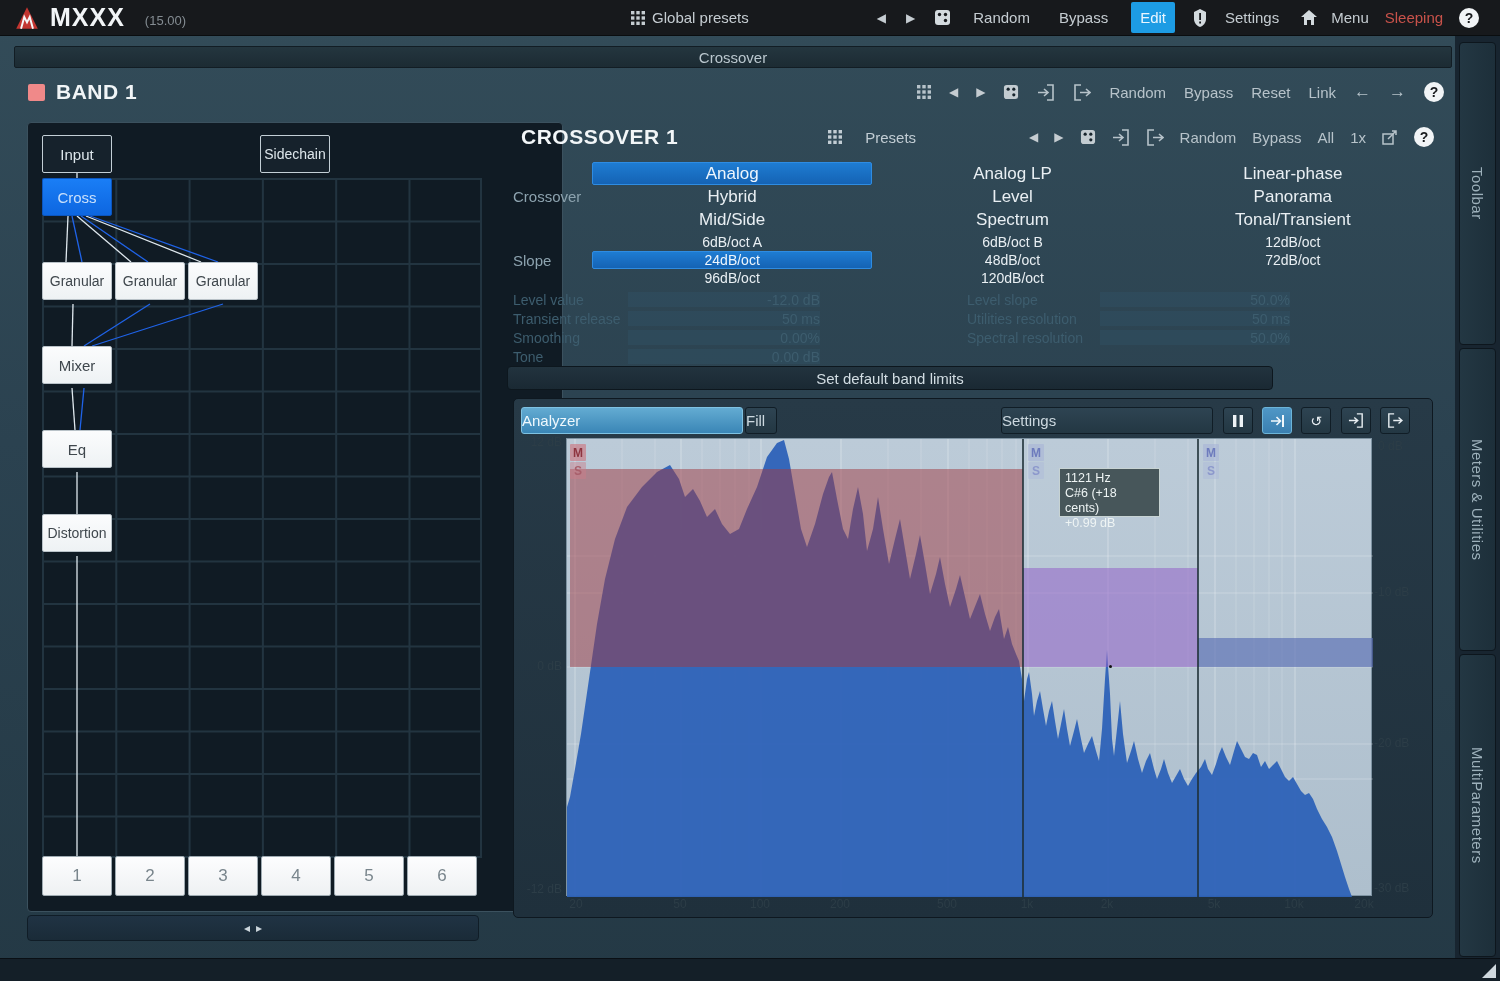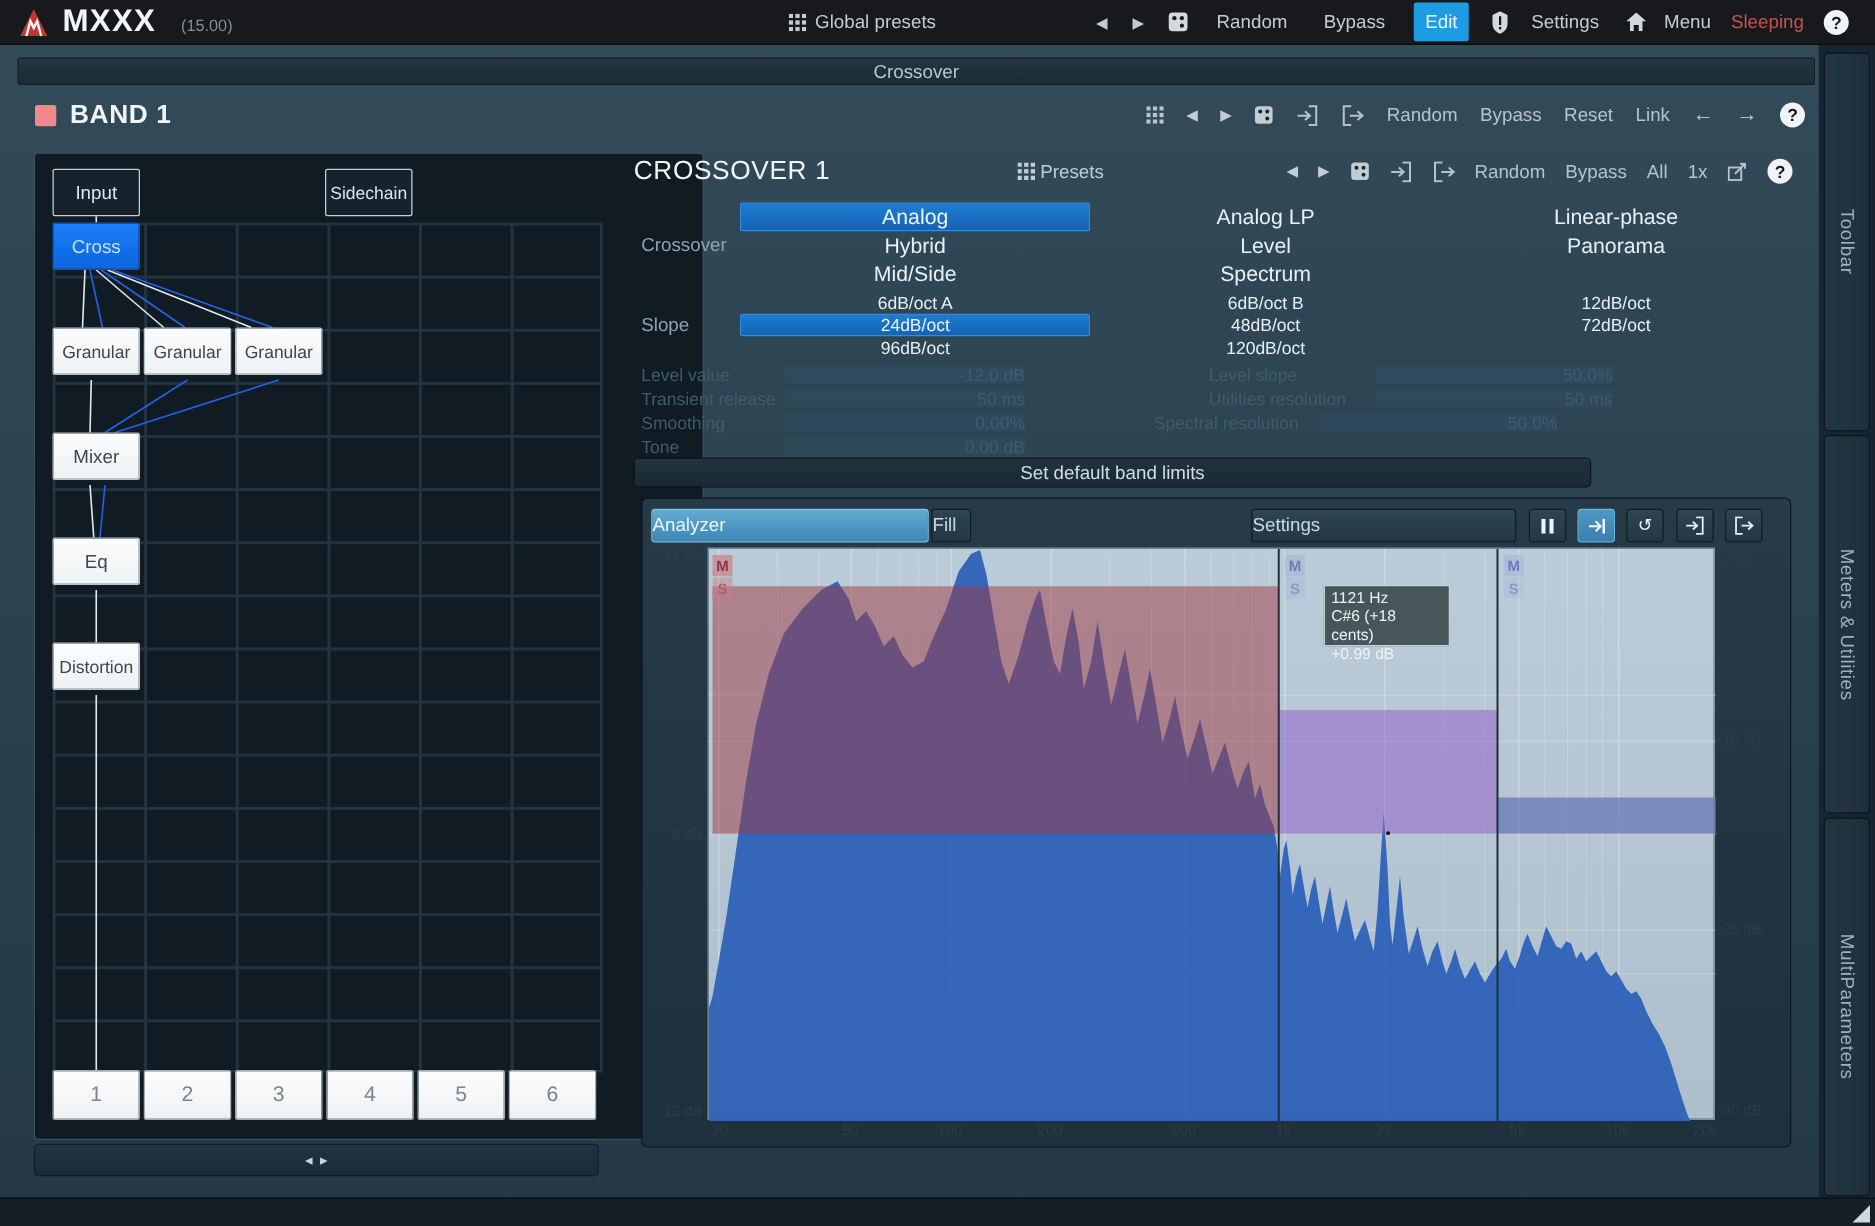--- a/index.html
+++ b/index.html
@@ -56,22 +56,22 @@
     border:1px solid #9fabb2; color:#79858c; font-size:17px; display:flex; align-items:center;
     justify-content:center; border-radius:2px; z-index:3; }
   .graph-svg { position:absolute; left:0; top:0; width:452px; height:790px; z-index:2; }
   .hscroll { position:absolute; left:27px; top:915px; width:452px; height:26px;
     background:linear-gradient(180deg,#203344,#1a2b38); border:1px solid #101d27; border-radius:4px;
     display:flex; align-items:center; justify-content:center; gap:6px; color:#ccd6dc; font-size:12px; }
 
   
   .xo-header { position:absolute; left:500px; top:120px; width:940px; height:34px;
     display:flex; align-items:center; }
-  .xo-title { font-size:21px; font-weight:normal; color:#f2f6f8; margin-left:7px; letter-spacing:.5px; }
-  .xo-presets { display:flex; align-items:center; gap:4px; font-size:15px; color:#c2cdd4; margin-left:150px; }
+  .xo-title { font-size:21px; font-weight:bold; color:#f2f6f8; margin-left:21px; letter-spacing:.5px; }
+  .xo-presets { display:flex; align-items:center; gap:23px; font-size:15px; color:#c2cdd4; margin-left:150px; }
   .xo-tools { position:absolute; right:6px; top:0; height:34px; display:flex; align-items:center;
     gap:16px; font-size:15px; color:#b7c3ca; }
 
   .opt-label { position:absolute; left:513px; width:78px; font-size:15px; color:#8da3af; }
   .opt-grid { position:absolute; left:592px; width:841px; display:grid; grid-template-columns:1fr 1fr 1fr; }
   .opt-cell { height:23px; display:flex; align-items:center; justify-content:center;
     font-size:17px; color:#e9eff3; }
   .slope-cell { height:18px; font-size:14px; }
   .opt-cell.sel { background:linear-gradient(180deg,#1e7cd2,#1563b4); border:1px solid #2e8ce2;
     border-radius:2px; color:#eef6fd; }
@@ -382,20 +382,21 @@
 <div class="opt-label" style="top:188px">Crossover</div>
 <div class="opt-grid" style="top:162px">
   <div class="opt-cell sel">Analog</div>
   <div class="opt-cell">Analog LP</div>
   <div class="opt-cell">Linear-phase</div>
   <div class="opt-cell">Hybrid</div>
   <div class="opt-cell">Level</div>
   <div class="opt-cell">Panorama</div>
   <div class="opt-cell">Mid/Side</div>
   <div class="opt-cell">Spectrum</div>
+  <div class="opt-cell">Tonal/Transient</div>
 </div>
 
 <div class="opt-label" style="top:252px">Slope</div>
 <div class="opt-grid" style="top:233px">
   <div class="opt-cell slope-cell">6dB/oct A</div>
   <div class="opt-cell slope-cell">6dB/oct B</div>
   <div class="opt-cell slope-cell">12dB/oct</div>
   <div class="opt-cell slope-cell sel">24dB/oct</div>
   <div class="opt-cell slope-cell">48dB/oct</div>
   <div class="opt-cell slope-cell">72dB/oct</div>
@@ -428,21 +429,21 @@
 <div class="param-row" style="left:967px; top:291px; width:325px">
   <span class="param-label">Level slope</span>
   <span class="param-track" style="left:133px; width:190px"><span class="param-fill" style="width:95%"></span></span>
   <span class="param-value" style="left:173px; width:150px">50.0%</span>
 </div>
 <div class="param-row" style="left:967px; top:310px; width:325px">
   <span class="param-label">Utilities resolution</span>
   <span class="param-track" style="left:133px; width:190px"><span class="param-fill" style="width:36%"></span></span>
   <span class="param-value" style="left:173px; width:150px">50 ms</span>
 </div>
-<div class="param-row" style="left:923px; top:329px; width:325px">
+<div class="param-row" style="left:967px; top:329px; width:325px">
   <span class="param-label">Spectral resolution</span>
   <span class="param-track" style="left:133px; width:190px"><span class="param-fill" style="width:74%"></span></span>
   <span class="param-value" style="left:173px; width:150px">50.0%</span>
 </div>
 
 <div class="default-btn">
   <span>Set default band limits</span>
 </div>
 
 <div class="analyzer">

